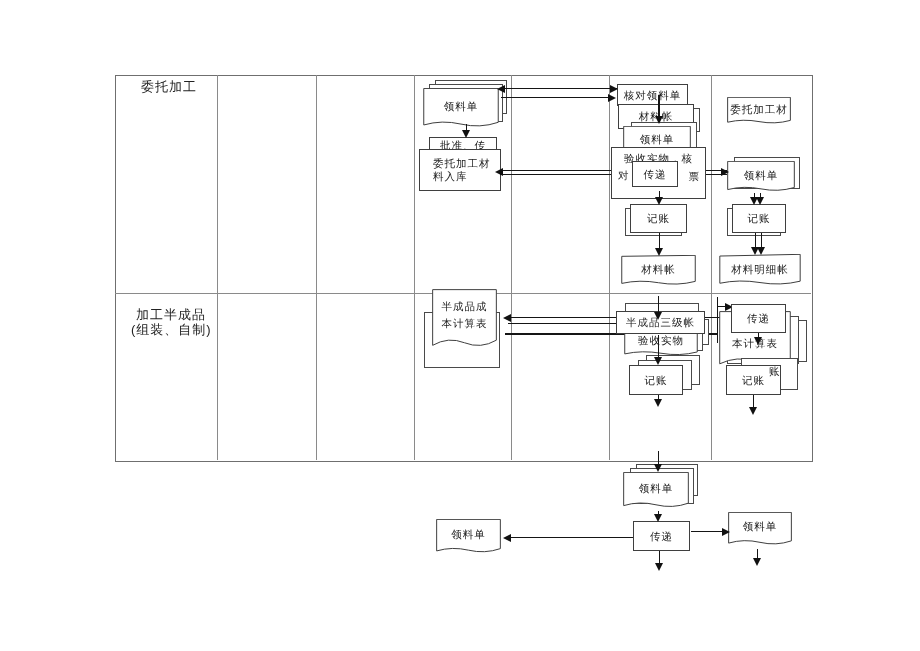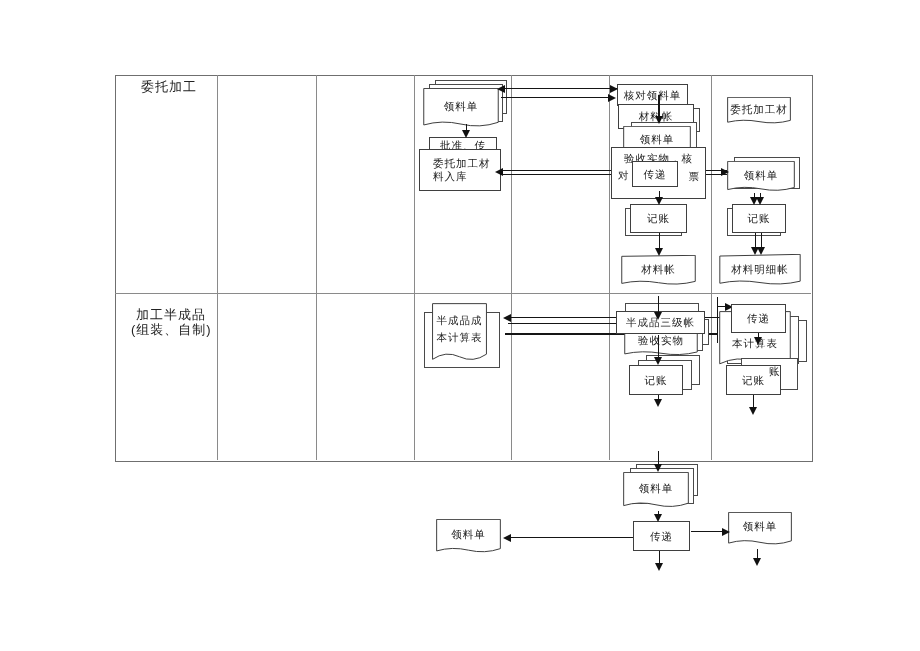--- a/index.html
+++ b/index.html
@@ -124,21 +124,21 @@
     <span class="lbl" style="top:8px;">材料帐</span>
   </div>
   <div class="doc" style="left:719px;top:254px;width:82px;height:34px;">
     <svg viewBox="0 0 100 100" preserveAspectRatio="none">
         <path d="M1,6 L99,1 V80 Q75,94 50,84 Q25,74 1,86 Z" fill="#fff" stroke="#3f3f3f" vector-effect="non-scaling-stroke"></path>
       </svg>
     <span class="lbl" style="top:9px;">材料明细帐</span>
   </div>
 
   <div class="back" style="left:424px;top:312px;width:76px;height:56px;"></div>
-  <div class="doc" style="left:432px;top:303px;width:55px;height:64px;">
+  <div class="doc" style="left:432px;top:289px;width:65px;height:64px;">
     <svg viewBox="0 0 100 100" preserveAspectRatio="none">
         <path d="M1,1 H99 V80 Q75,94 50,84 Q25,74 1,88 Z" fill="#fff" stroke="#3f3f3f" vector-effect="non-scaling-stroke"></path>
       </svg>
     <span class="lbl" style="top:11px;">半成品成</span>
     <span class="lbl" style="top:28px;">本计算表</span>
   </div>
 
   <div class="back" style="left:625px;top:303px;width:74px;height:18px;"></div>
   <div class="back" style="left:641px;top:319px;width:68px;height:26px;"></div>
   <div class="back" style="left:633px;top:323px;width:70px;height:28px;"></div>

